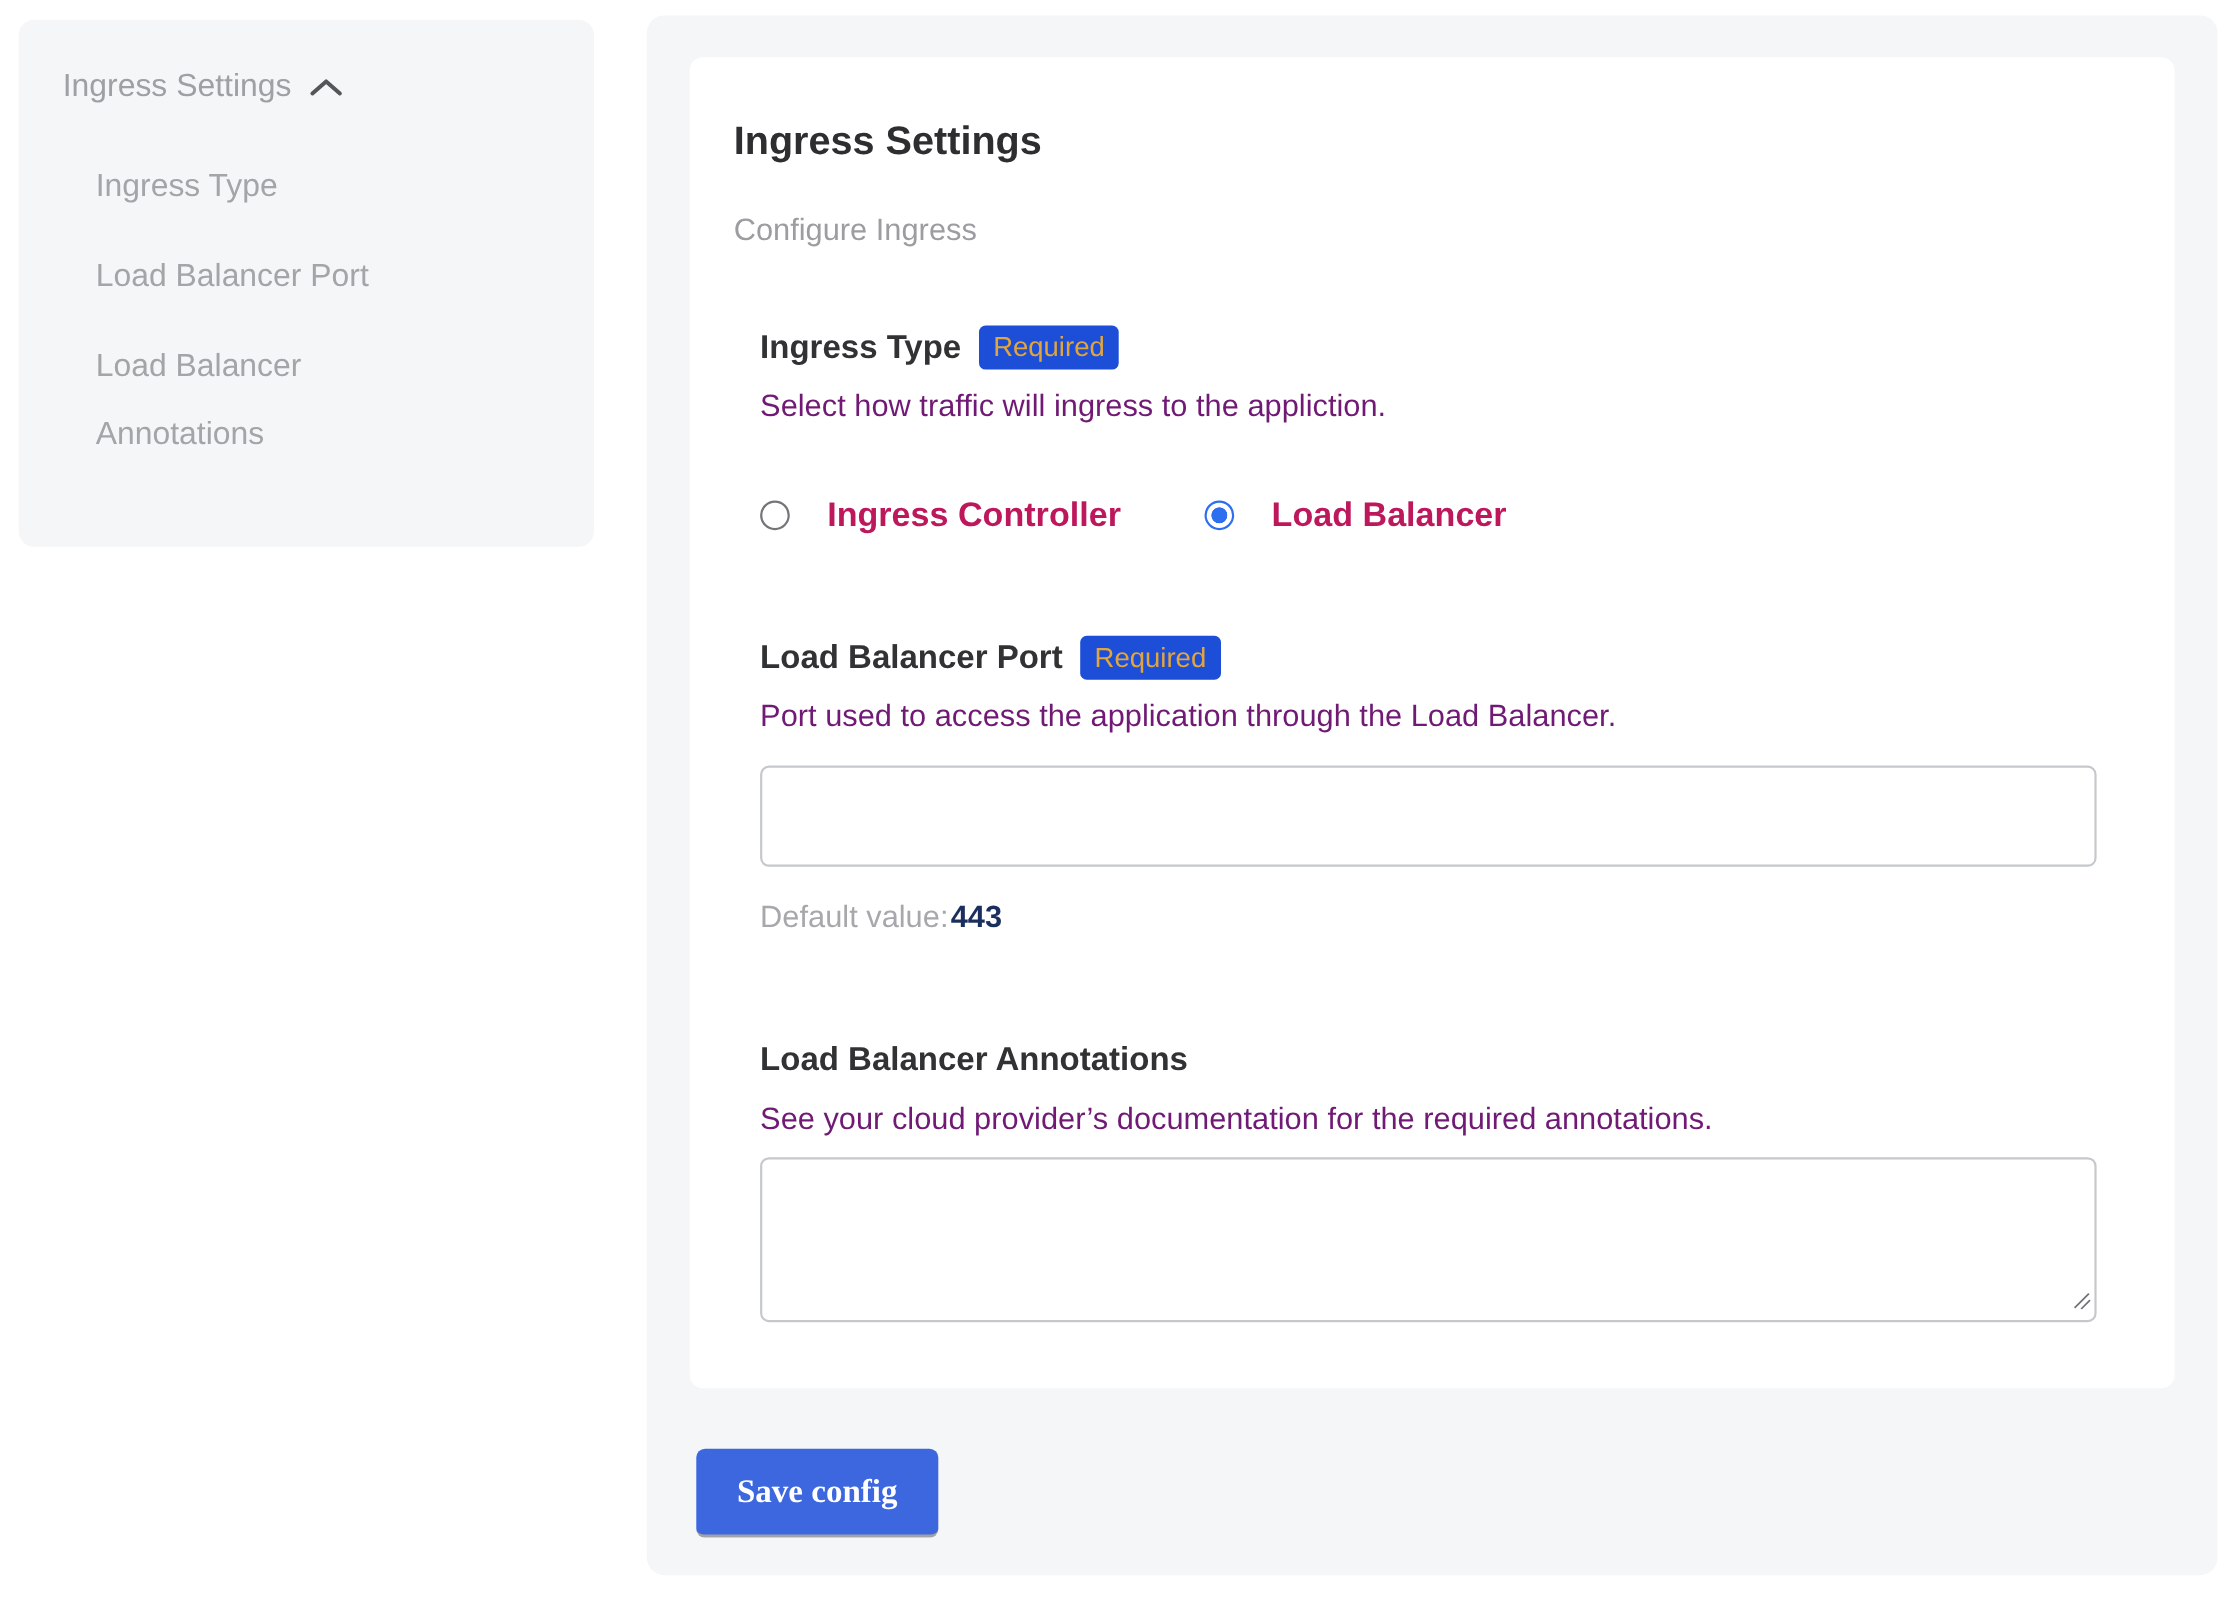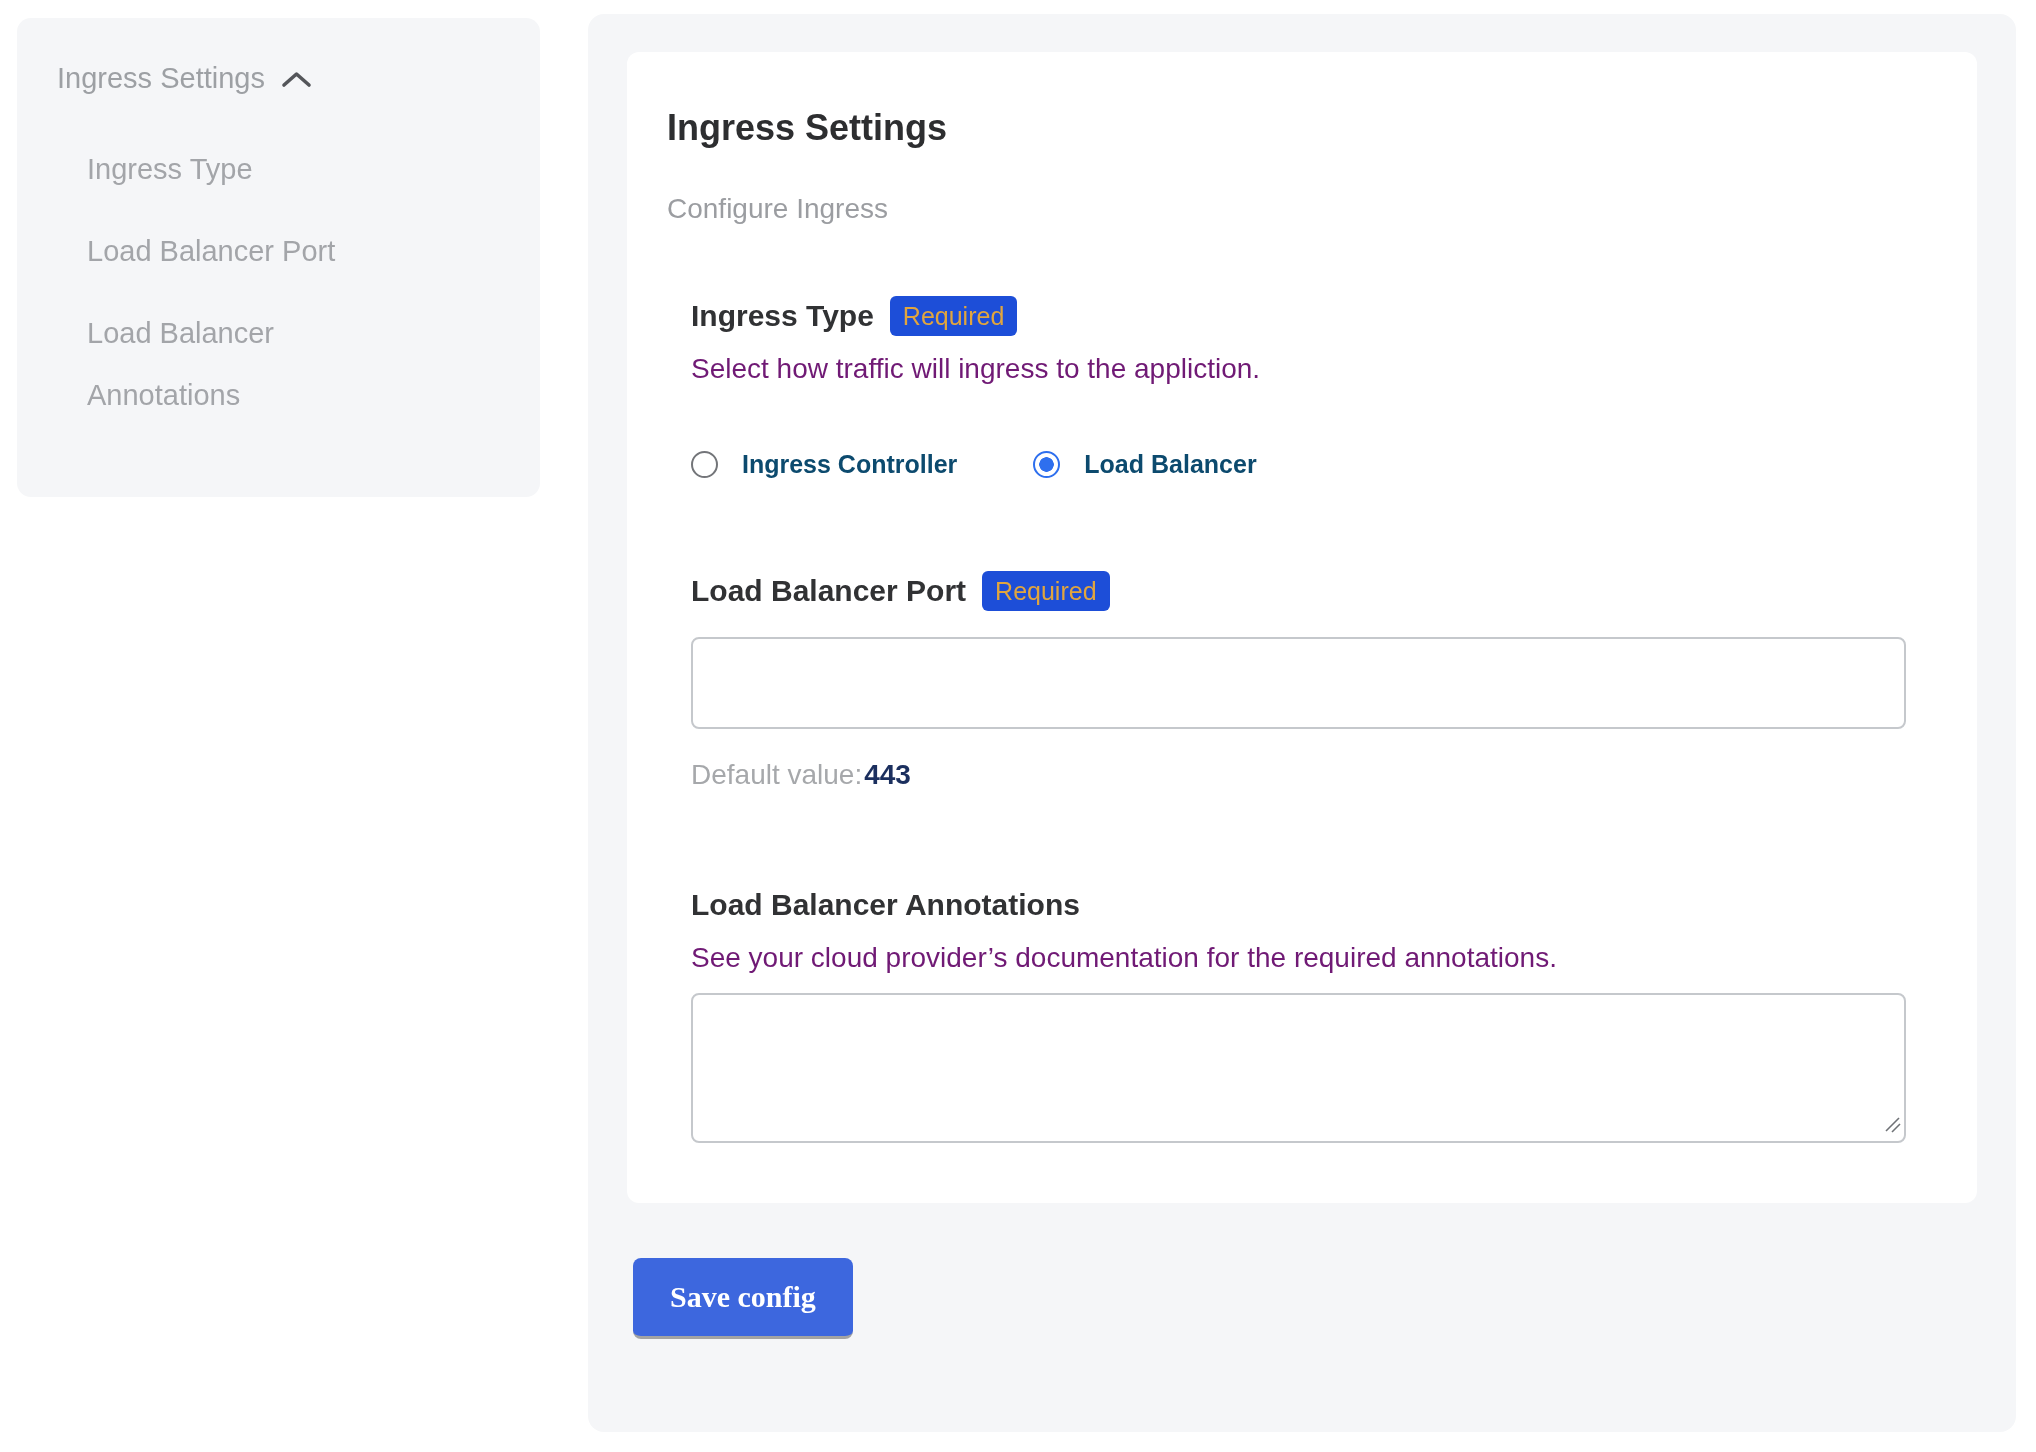--- a/index.html
+++ b/index.html
@@ -98,24 +98,24 @@
     border-radius: 50%;
     border: 2.5px solid #737579;
     background: #ffffff;
     flex: 0 0 auto;
   }
   .radio-circle.checked {
     border-color: #2e6fee;
     background: radial-gradient(circle, #2e6fee 0 7px, #ffffff 7.5px);
   }
   .radio-label {
-    margin-left: 24px;
-    font-size: 25px;
+    margin-left: 34px;
+    font-size: 31px;
     font-weight: 600;
-    color: #0c4a6e;
+    color: #be185d;
   }
 
   
   .text-input {
     display: block;
     margin-top: 26px;
     width: 1215px; height: 92px;
     border: 2px solid #c5c8cc;
     border-radius: 8px;
     background: #ffffff;
@@ -217,20 +217,21 @@
             <span class="radio-label">Load Balancer</span>
           </label>
         </div>
       </div>
 
       <div class="config-group config-group-2">
         <div class="group-label-row">
           <span class="group-label">Load Balancer Port</span>
           <span class="required-badge">Required</span>
         </div>
+        <div class="group-help">Port used to access the application through the Load Balancer.</div>
 
         <input class="text-input" type="text" value="" style="">
 
         <div class="default-line">
           <span>Default value:</span><span class="default-value">443</span>
         </div>
       </div>
 
       <div class="config-group config-group-3">
         <div class="group-label-row">

